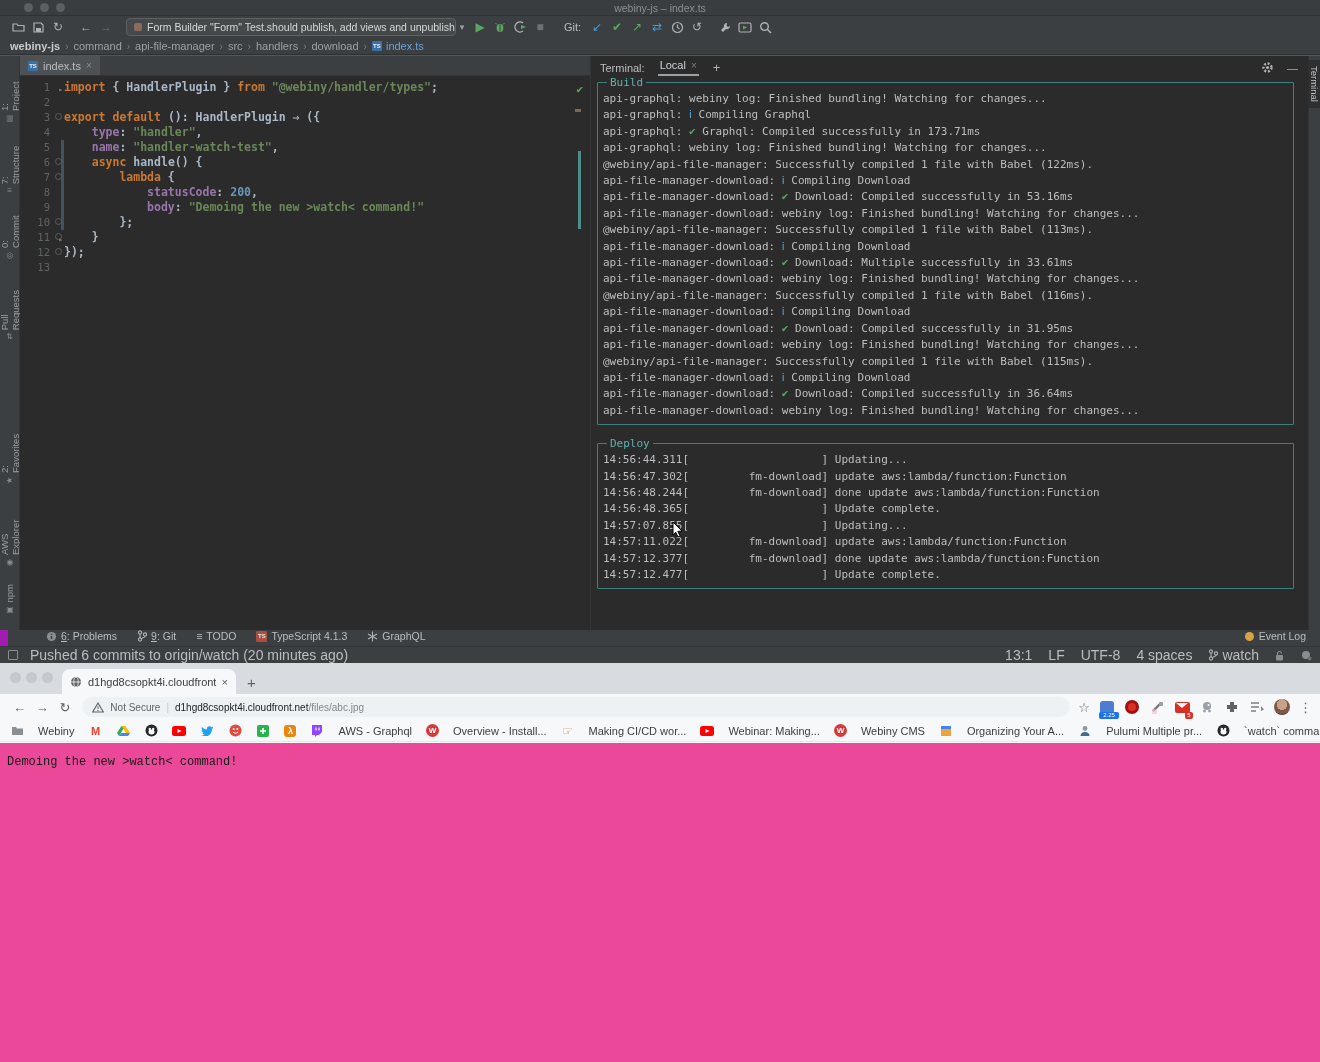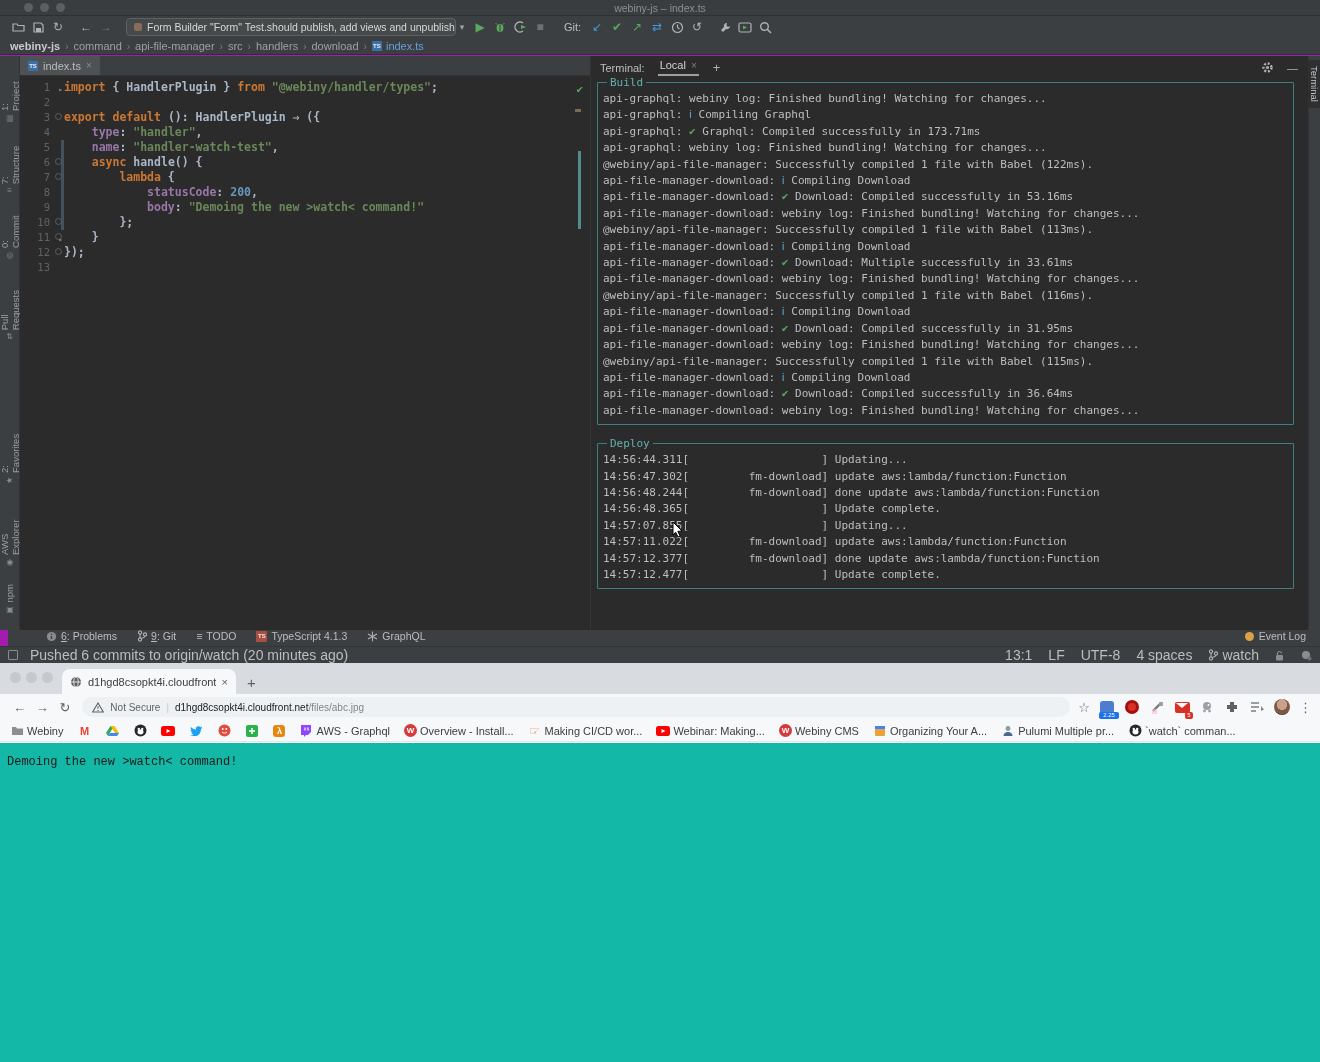--- a/index.html
+++ b/index.html
@@ -122,25 +122,25 @@
   .ext { position:relative; width:16px; height:16px; display:flex; align-items:center; justify-content:center; }
   .ext-badge { position:absolute; bottom:-4px; left:0; right:-4px; font-size:6px; color:#fff; background:#1a73e8;
                border-radius:2px; text-align:center; line-height:7px; }
   .ext-badge.red { background:#d93025; left:auto; right:-3px; width:8px; }
   .star { font-size:13px; color:#5f6368; }
   .kebab { font-size:13px; color:#5f6368; letter-spacing:0; }
   .avatar { width:16px; height:16px; border-radius:50%; background:radial-gradient(circle at 50% 35%, #c9a18a 0 40%, #7d5a48 41% 70%, #4a3a30 71%); }
 
   .bookmarks { height:22px; background:#f7f8f9; border-bottom:1px solid #e4e6e8; display:flex;
                align-items:center; gap:14px; padding:0 10px; font-size:11px; color:#3c4043; }
-  .bm { display:flex; align-items:center; gap:3px; white-space:nowrap; }
+  .bm { display:flex; align-items:center; gap:14px; white-space:nowrap; }
   .bm-ico { width:14px; height:14px; display:flex; align-items:center; justify-content:center;
             font-size:9px; border-radius:3px; flex:0 0 auto; }
 
-  .page { position:absolute; top:80px; left:0; right:0; bottom:0; background:#14b8a6; }
+  .page { position:absolute; top:80px; left:0; right:0; bottom:0; background:#ec4899; }
   .page-text { position:absolute; top:12px; left:7px; font-family:"Liberation Mono", monospace;
                font-size:12px; color:#1a1a1a; }
 
   .cursor-overlay { position:absolute; left:671px; top:521px; z-index:50; }
 </style>
 </head>
 <body>
 
 <div class="screen">
 

